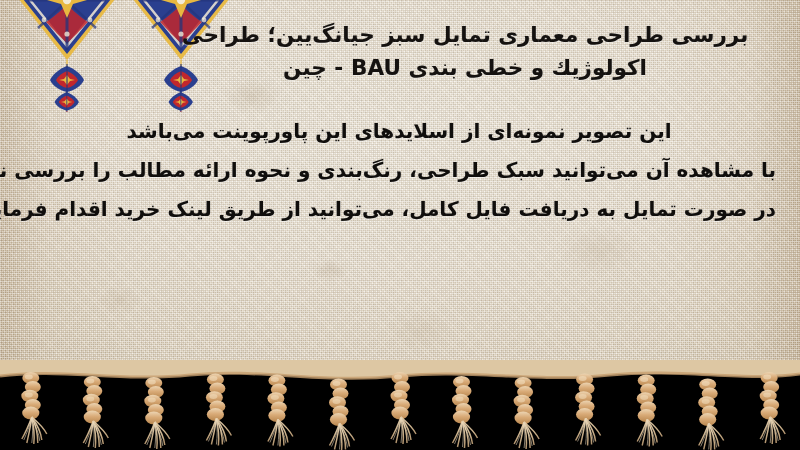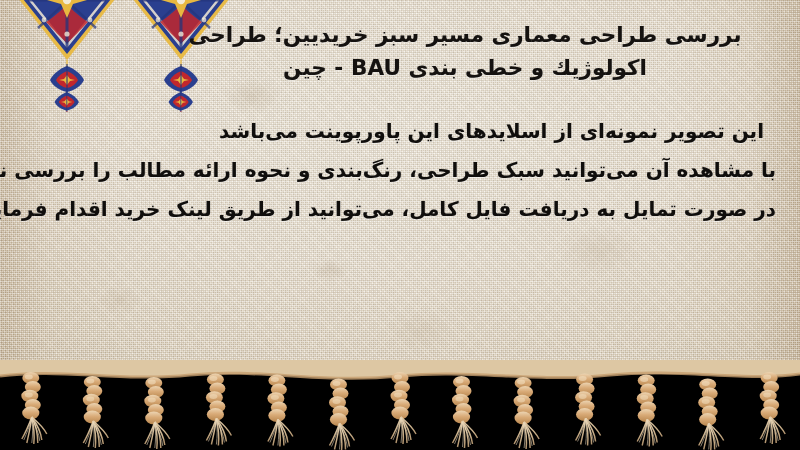--- a/index.html
+++ b/index.html
@@ -94,21 +94,21 @@
     color:#151210;
     font-size:21.5px;
     line-height:33px;
     font-weight:700;
     letter-spacing:.1px;
     text-shadow:0 1px 0 rgba(255,255,255,.45), 0 0 1px rgba(0,0,0,.25);
     direction:rtl;
   }
   .body-block{
     position:absolute;right:36px;top:112px;width:730px;
-    text-align:right;
+    text-align:center;
     direction:rtl;
     color:#100e0c;
     font-size:20px;
     line-height:39px;
     font-weight:700;
     text-shadow:0 1px 0 rgba(255,255,255,.40), 0 0 1px rgba(0,0,0,.22);
   }
   .body-block .ln{display:block;white-space:nowrap;}
   .ln-2, .ln-3{margin-right:-12px;}
 </style>
@@ -182,21 +182,21 @@
           <use href="#pend"></use>
         </g>
       <g transform="translate(34,150) scale(0.72)">
           <use href="#pend"></use>
         </g>
       <circle cx="53" cy="172" r="2.4" fill="#c1272d"></circle>
     </svg>
   </div>
 
   <div class="title">
-    <span class="ln">بررسی طراحی معماری مسیر سبز خرید‌یین؛ طراحی</span>
+    <span class="ln">بررسی طراحی معماری تمایل سبز جیانگ‌یین؛ طراحی</span>
     <span class="ln">اکولوژیك و خطی بندی BAU - چین</span>
   </div>
 
   <div class="body-block">
     <span class="ln ln-1">این تصویر نمونه‌ای از اسلایدهای این پاورپوینت می‌باشد</span>
     <span class="ln ln-2">با مشاهده آن می‌توانید سبک طراحی، رنگ‌بندی و نحوه ارائه مطالب را بررسی نمایید</span>
     <span class="ln ln-3">در صورت تمایل به دریافت فایل کامل، می‌توانید از طریق لینک خرید اقدام فرمایید</span>
   </div>
 
   <div class="fringe-band">

